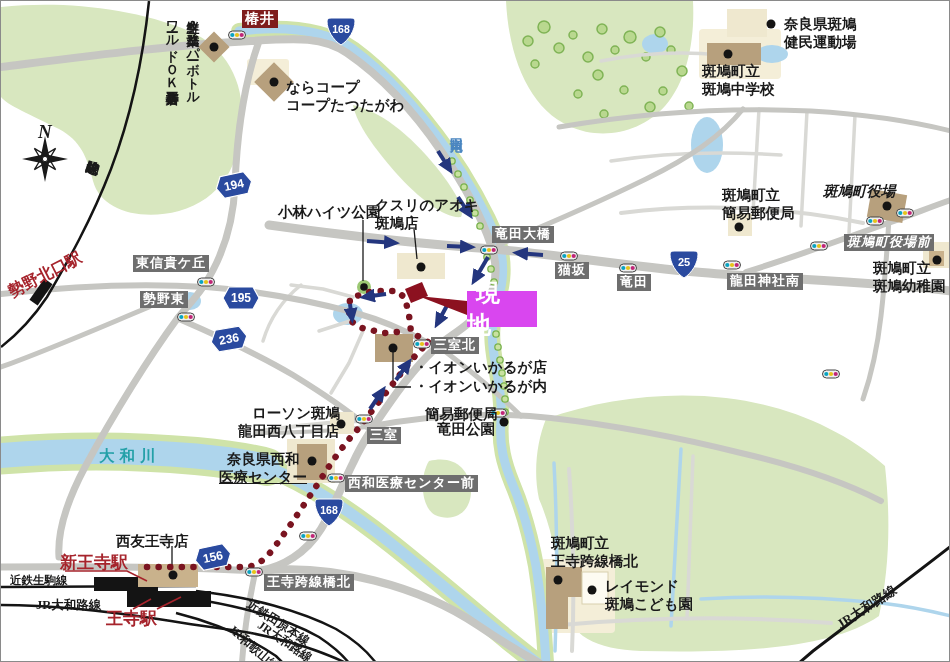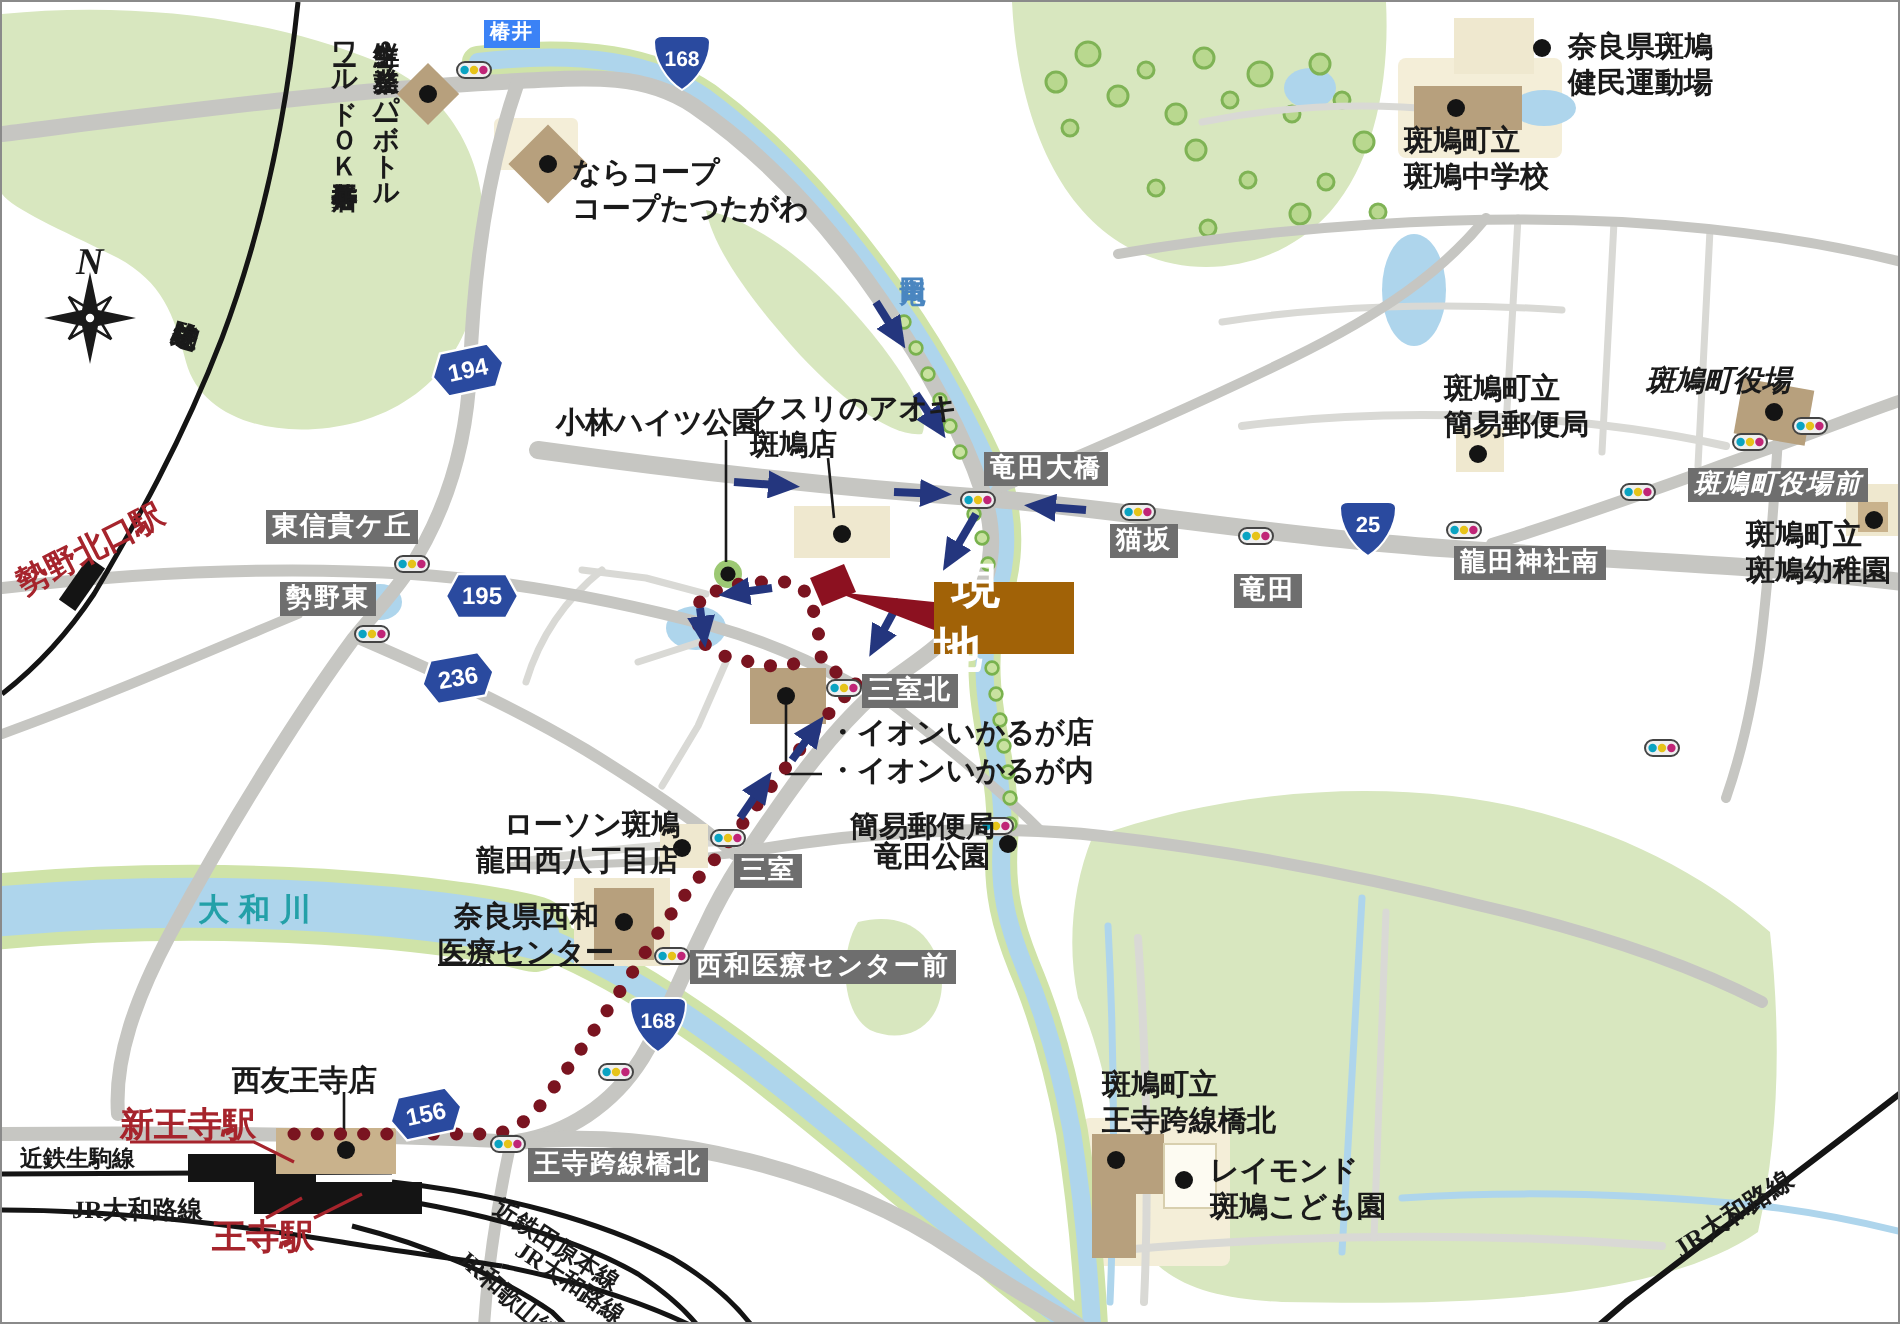--- a/index.html
+++ b/index.html
@@ -4,25 +4,25 @@
 <style>
   html,body{margin:0;padding:0;background:#e9e9e9;}
   .map{position:relative;width:950px;height:662px;background:#fff;overflow:hidden;
        border:1px solid #8a8a8a;box-sizing:border-box;
        font-family:"Liberation Serif","DejaVu Serif",serif;}
   .map svg{position:absolute;left:0;top:0;}
   .lbl{position:absolute;color:#1a1a1a;font-size:14.5px;line-height:1.26;white-space:nowrap;font-weight:600;}
   .sm{font-size:12px;}
   .badge{position:absolute;background:#6e6e6e;color:#fff;font-size:13px;padding:1px 3px 2px;
          line-height:1.1;white-space:nowrap;font-weight:600;letter-spacing:1px;}
-  .badge-dark{background:#3b82f6;font-size:10px;}
+  .badge-dark{background:#7f1d1d;font-size:14px;}
   .sta{position:absolute;color:#a6242c;font-weight:bold;font-size:17px;white-space:nowrap;}
   .vert{writing-mode:vertical-rl;text-orientation:upright;}
   .rot{transform-origin:0 0;}
-  .genchi{position:absolute;left:466px;top:290px;width:70px;height:36px;background:#a16207;color:#fff;
+  .genchi{position:absolute;left:466px;top:290px;width:70px;height:36px;background:#d946ef;color:#fff;
           display:flex;align-items:center;justify-content:center;font-size:24px;font-weight:bold;
           letter-spacing:9px;text-indent:9px;}
   .riverlbl{color:#4a86c0;}
   .seaHlbl{color:#23a0a8;letter-spacing:5px;font-size:15.5px;}
 </style>
 </head>
 <body>
 
 <div class="map">
 
@@ -335,21 +335,21 @@
 <div class="badge" style="left:843px;top:233px;font-style:italic;">斑鳩町役場前</div>
 
 <div class="lbl" style="left:872px;top:258px;">
   <span>斑鳩町立</span><br>
   <span>斑鳩幼稚園</span>
 </div>
 
 <div class="badge" style="left:726px;top:272px;">龍田神社南</div>
 <div class="badge" style="left:491px;top:225px;">竜田大橋</div>
 <div class="badge" style="left:554px;top:261px;">猫坂</div>
-<div class="badge" style="left:616px;top:273px;margin-top:13px;">竜田</div>
+<div class="badge" style="left:616px;top:273px;">竜田</div>
 
 <div class="lbl" style="left:374px;top:195px;">
   <span>クスリのアオキ</span><br>
   <span>斑鳩店</span>
 </div>
 
 <div class="lbl" style="left:277px;top:202px;">小林ハイツ公園</div>
 
 <div class="badge" style="left:132px;top:254px;">東信貴ケ丘</div>
 <div class="badge" style="left:139px;top:290px;">勢野東</div>

